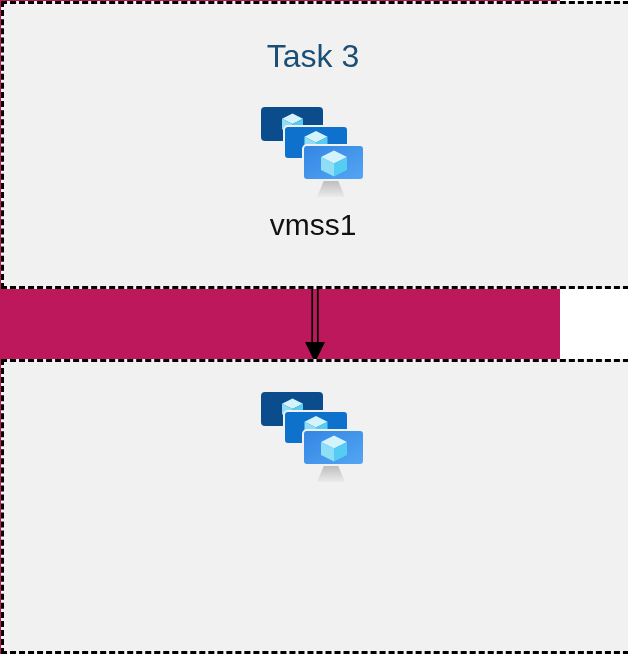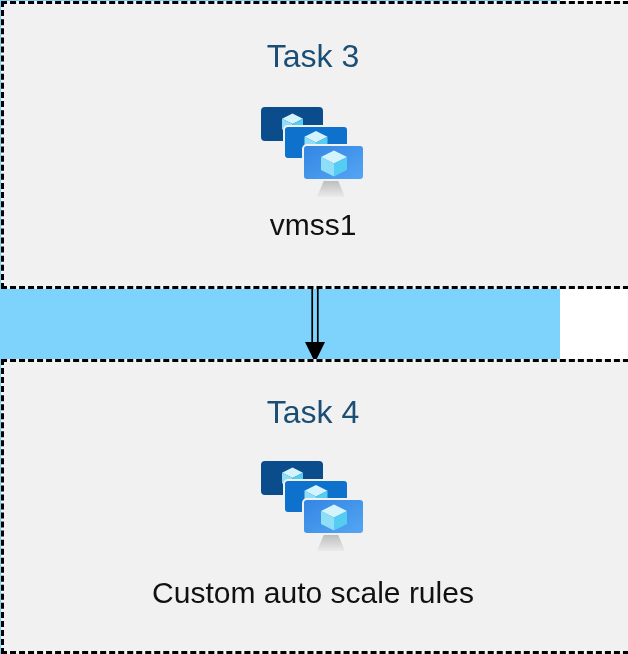--- a/index.html
+++ b/index.html
@@ -8,21 +8,21 @@
     background: #ffffff;
     width: 628px;
     height: 654px;
     font-family: "Liberation Sans", "DejaVu Sans", sans-serif;
     overflow: hidden;
   }
   .stage {
     position: relative;
     width: 560px;
     height: 654px;
-    background: #7dd3fc;
+    background: #be185d;
   }
   .task-box {
     position: absolute;
     left: 1px;
     width: 618px;
     background: #f1f1f1;
     border: 3px dashed #000000;
     display: flex;
     flex-direction: column;
     align-items: center;
@@ -119,21 +119,20 @@
     </div>
   </div>
 
   <svg class="flow-arrow" viewBox="0 0 32 74">
     <line x1="13.2" y1="0" x2="13.2" y2="56" stroke="#000000" stroke-width="1.7"></line>
     <line x1="18.8" y1="0" x2="18.8" y2="56" stroke="#000000" stroke-width="1.7"></line>
     <polygon points="16,73.5 6,53 26,53" fill="#000000"></polygon>
   </svg>
 
   <div class="task-box bottom">
-    <div class="task-title">Task 4</div>
 
     <div class="vmss-icon-wrap">
       <svg width="104" height="94" viewBox="0 0 104 94">
         <defs>
           <linearGradient id="frontScreen2" x1="0" y1="0" x2="1" y2="1">
             <stop offset="0" stop-color="#3285e2"></stop>
             <stop offset="1" stop-color="#55a6f4"></stop>
           </linearGradient>
           <linearGradient id="stand2" x1="0" y1="0" x2="0" y2="1">
             <stop offset="0" stop-color="#b5b5b5"></stop>
@@ -155,18 +154,15 @@
         <polygon points="64,73 76,73 84,92 56,92" fill="url(#stand2)"></polygon>
         <rect x="42" y="40" width="61" height="35" rx="4" fill="url(#frontScreen2)" stroke="#f1f1f1" stroke-width="2"></rect>
         <g transform="translate(73,58.5) scale(13)">
           <polygon points="0,-1 1,-0.5 0,0 -1,-0.5" fill="#d3f3fd"></polygon>
           <polygon points="-1,-0.5 0,0 0,1 -1,0.5" fill="#8edef8"></polygon>
           <polygon points="1,-0.5 0,0 0,1 1,0.5" fill="#55cdf2"></polygon>
         </g>
       </svg>
     </div>
 
-    <div class="caption">
-      <div class="line">Custom auto scale rules</div>
-    </div>
   </div>
 
 </div>
 
 </body></html>

